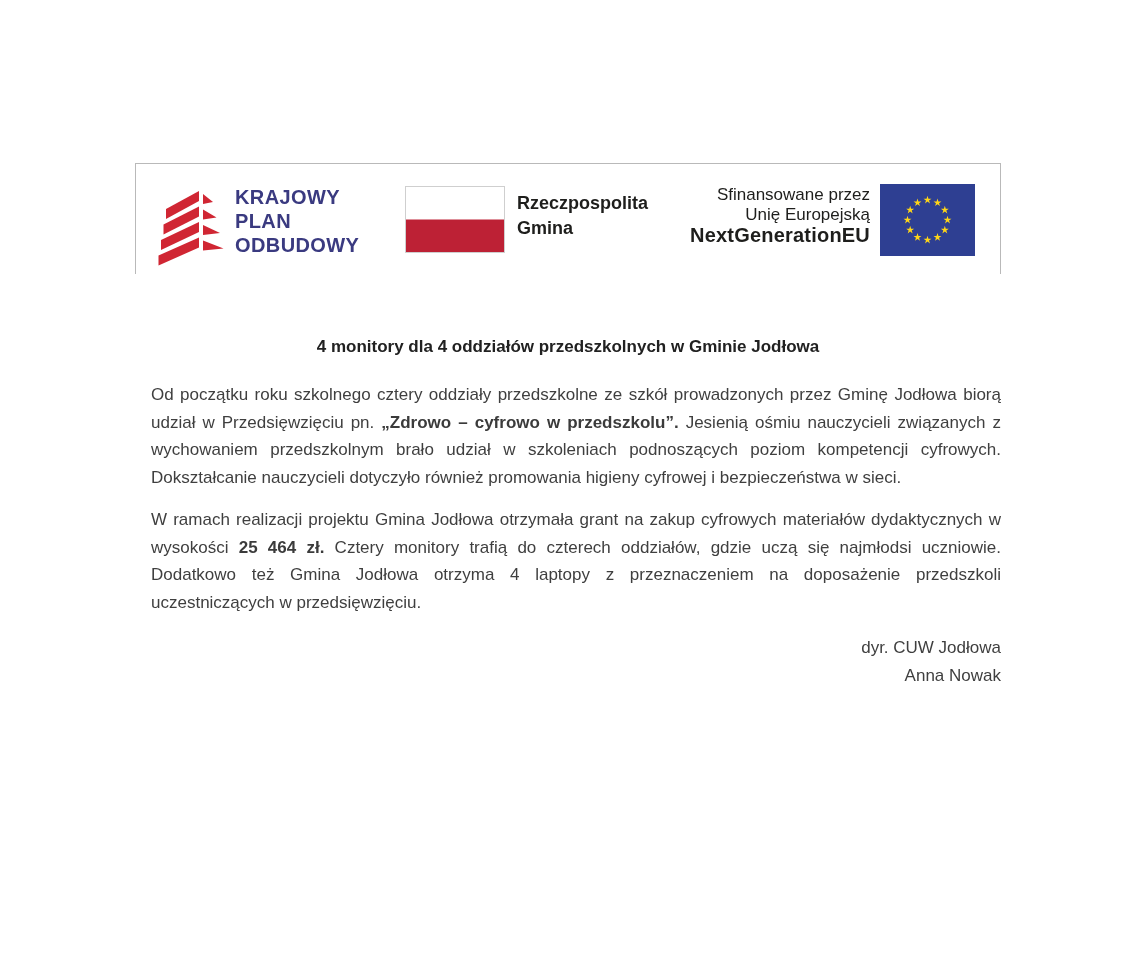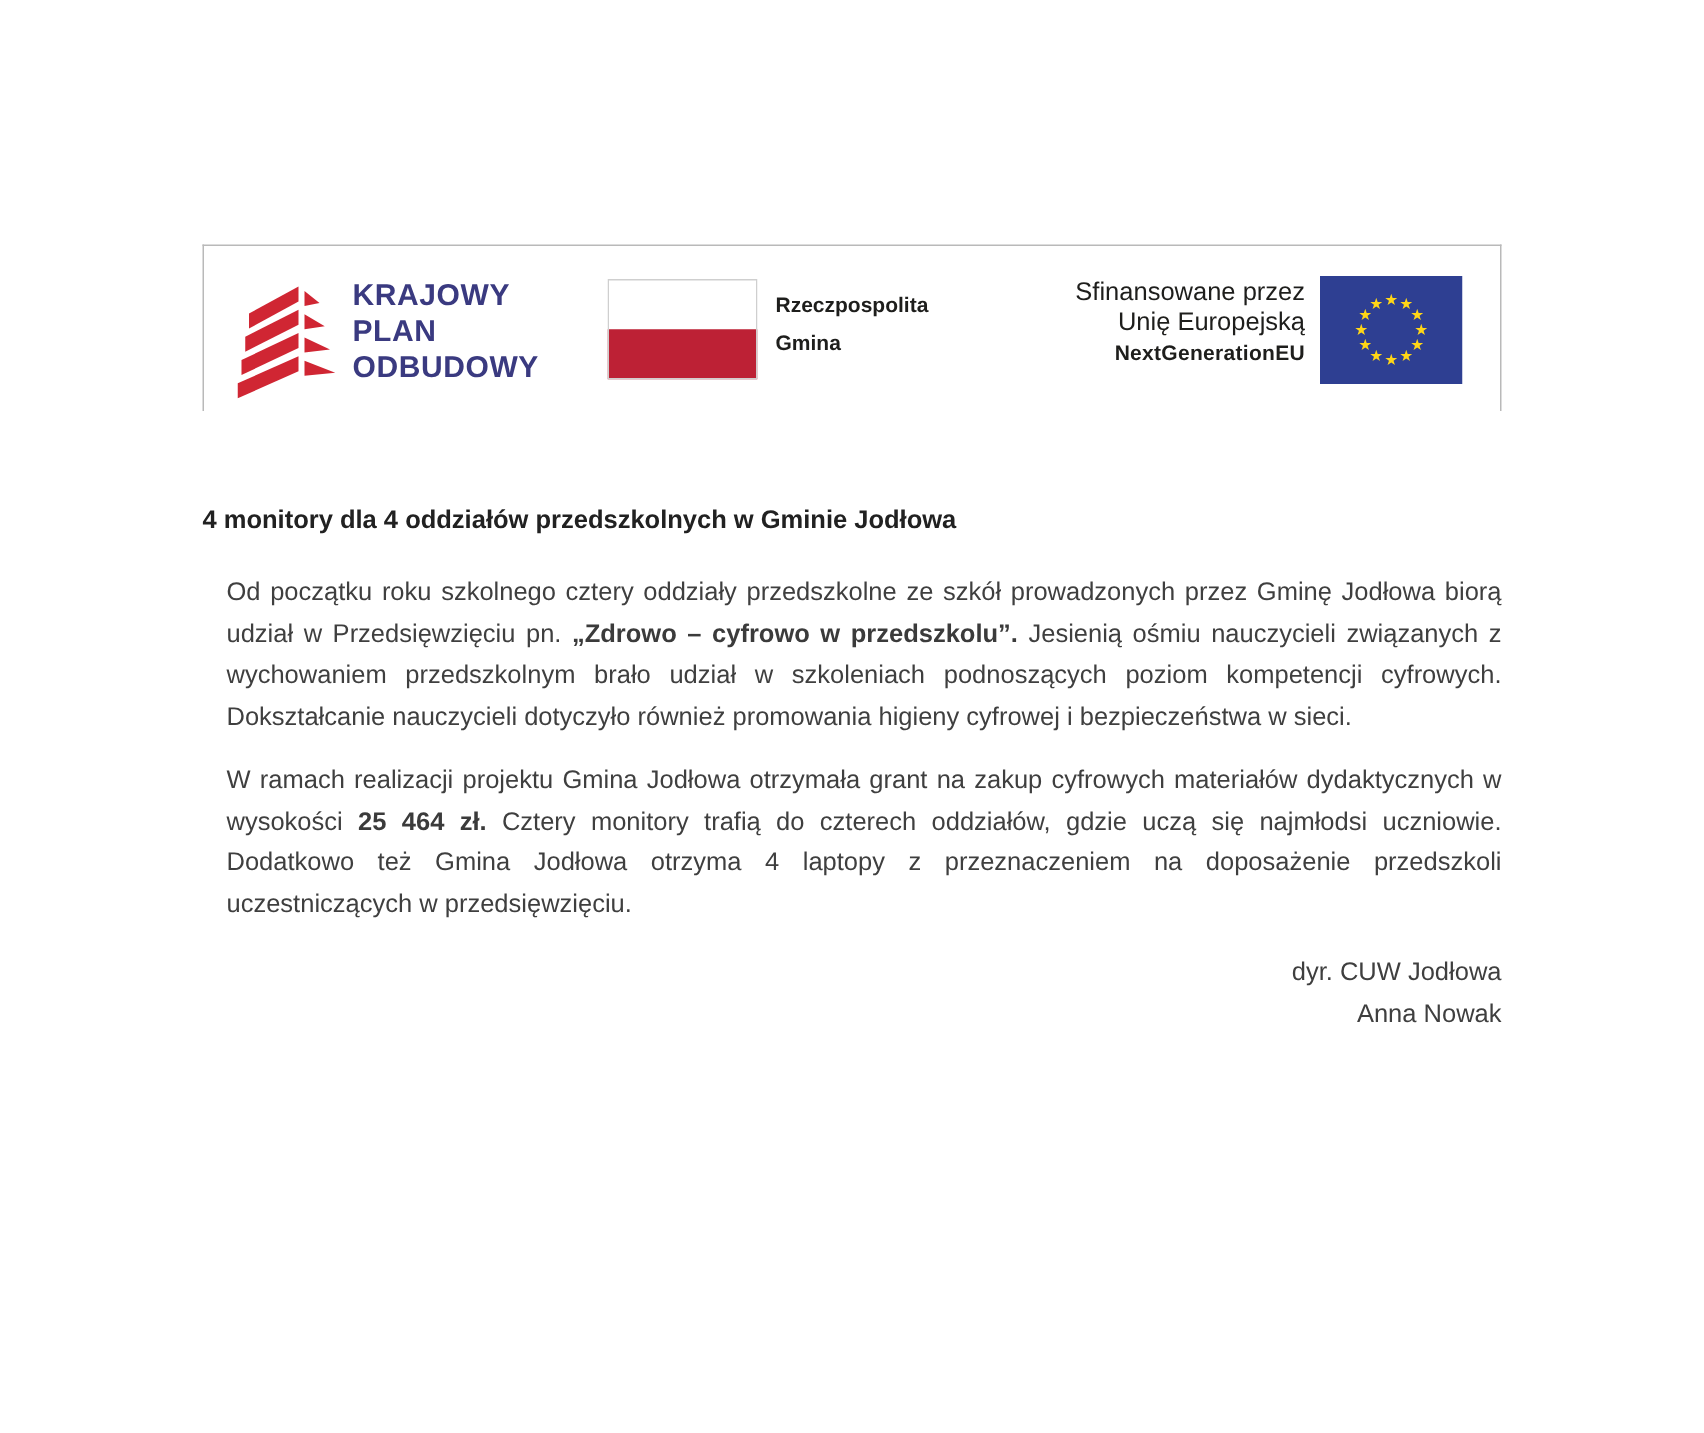--- a/index.html
+++ b/index.html
@@ -15,35 +15,35 @@
   }
   .kpo-icon  { position:absolute; left:15px;  top:21px; }
   .kpo-text  {
     position:absolute; left:99px; top:21px;
     font-size:20px; font-weight:700; color:#3a3a80;
     line-height:24px; letter-spacing:0.4px;
   }
   .pl-flag   { position:absolute; left:269px; top:22px; }
   .pl-text   {
     position:absolute; left:381px; top:27px;
-    font-size:14px; font-weight:600; color:#1e1e1c; line-height:25px;
+    font-size:18px; font-weight:600; color:#1e1e1c; line-height:25px;
   }
   .eu-text   {
     position:absolute; right:130px; top:21px; text-align:right;
     font-size:17px; color:#1e1e1c; line-height:20px;margin-left:27px;
   }
-  .eu-text .ngeu { font-size:14px; font-weight:700; letter-spacing:0.2px; }
+  .eu-text .ngeu { font-size:20px; font-weight:700; letter-spacing:0.2px; }
   .eu-flag   { position:absolute; right:25px; top:20px; }
 
   
   .content {
     position:absolute; left:135px; top:336px; width:866px; color:#3f3f3f;
   }
   .title {
-    font-size:17px; font-weight:700; color:#212121; text-align:left;
+    font-size:17px; font-weight:700; color:#212121; text-align:center;
     margin:0 0 23px 0; line-height:22px;
   }
   .para {
     font-size:17px; line-height:27.5px; text-align:justify;
     margin:0 0 15px 16px;
   }
   .para strong { font-weight:700; color:#3b3b3b; }
   .signature {
     margin-top:18px; text-align:right; font-size:17px; line-height:27.5px;
     color:#3f3f3f;

